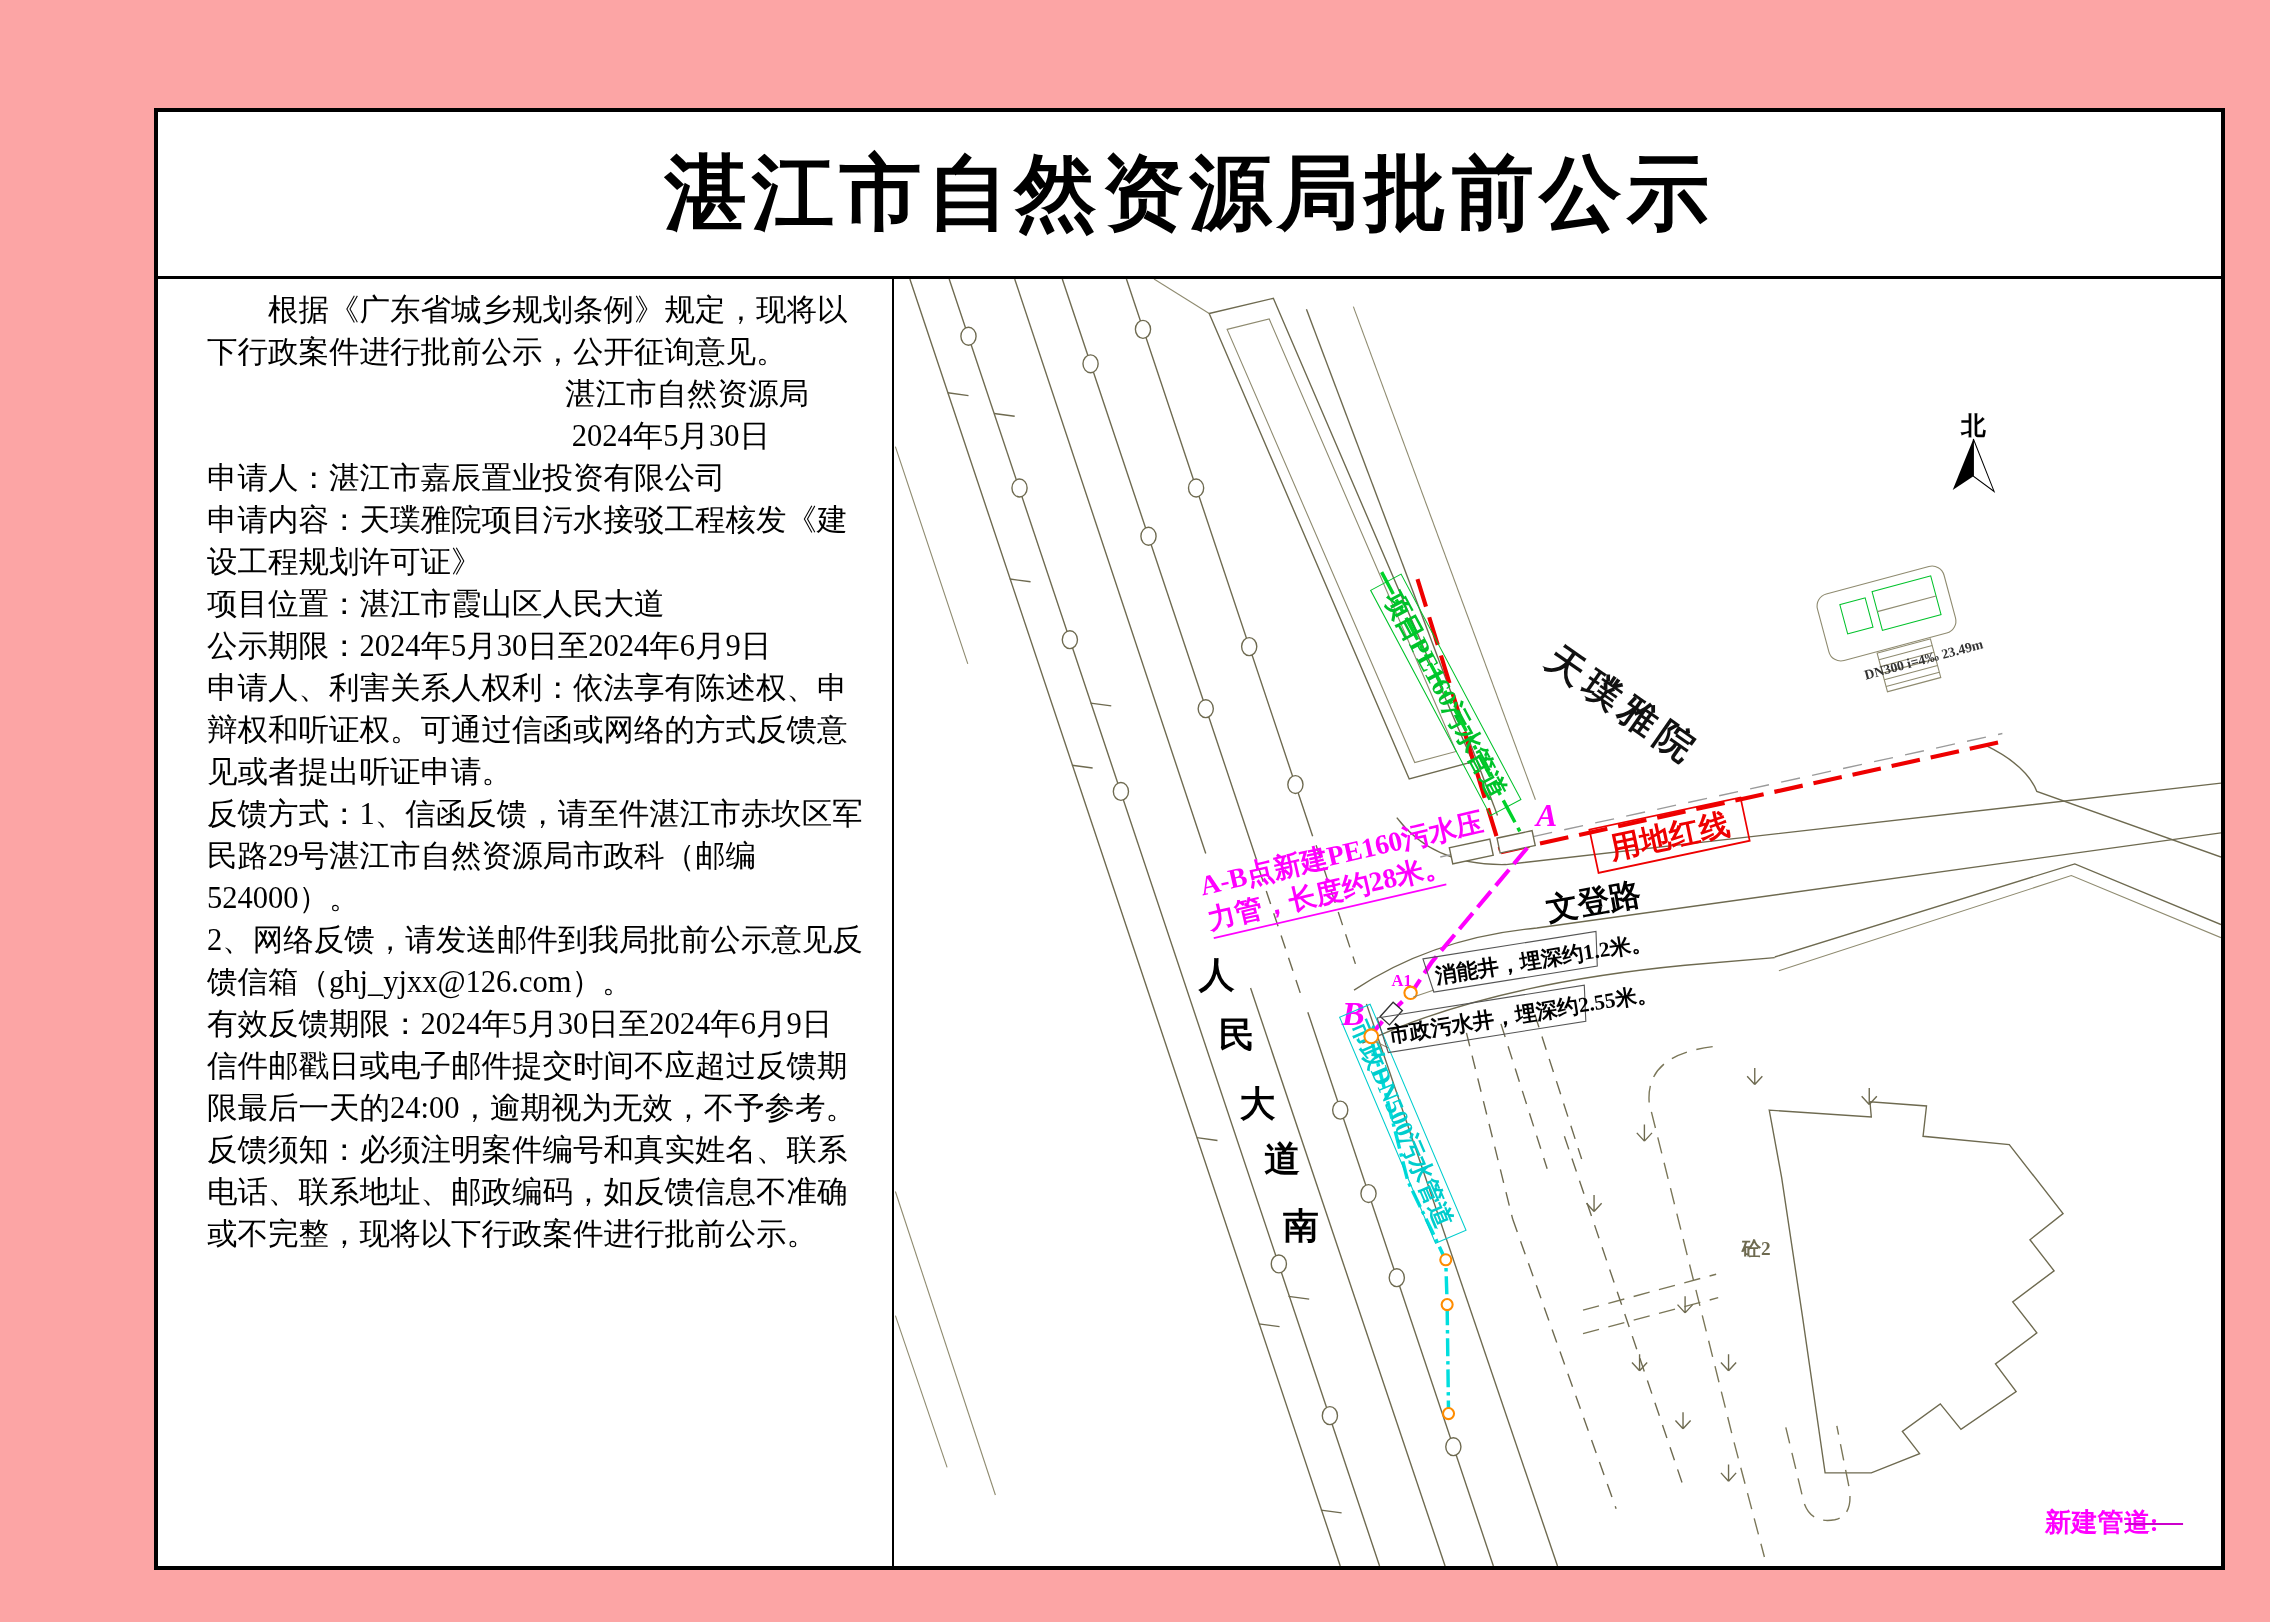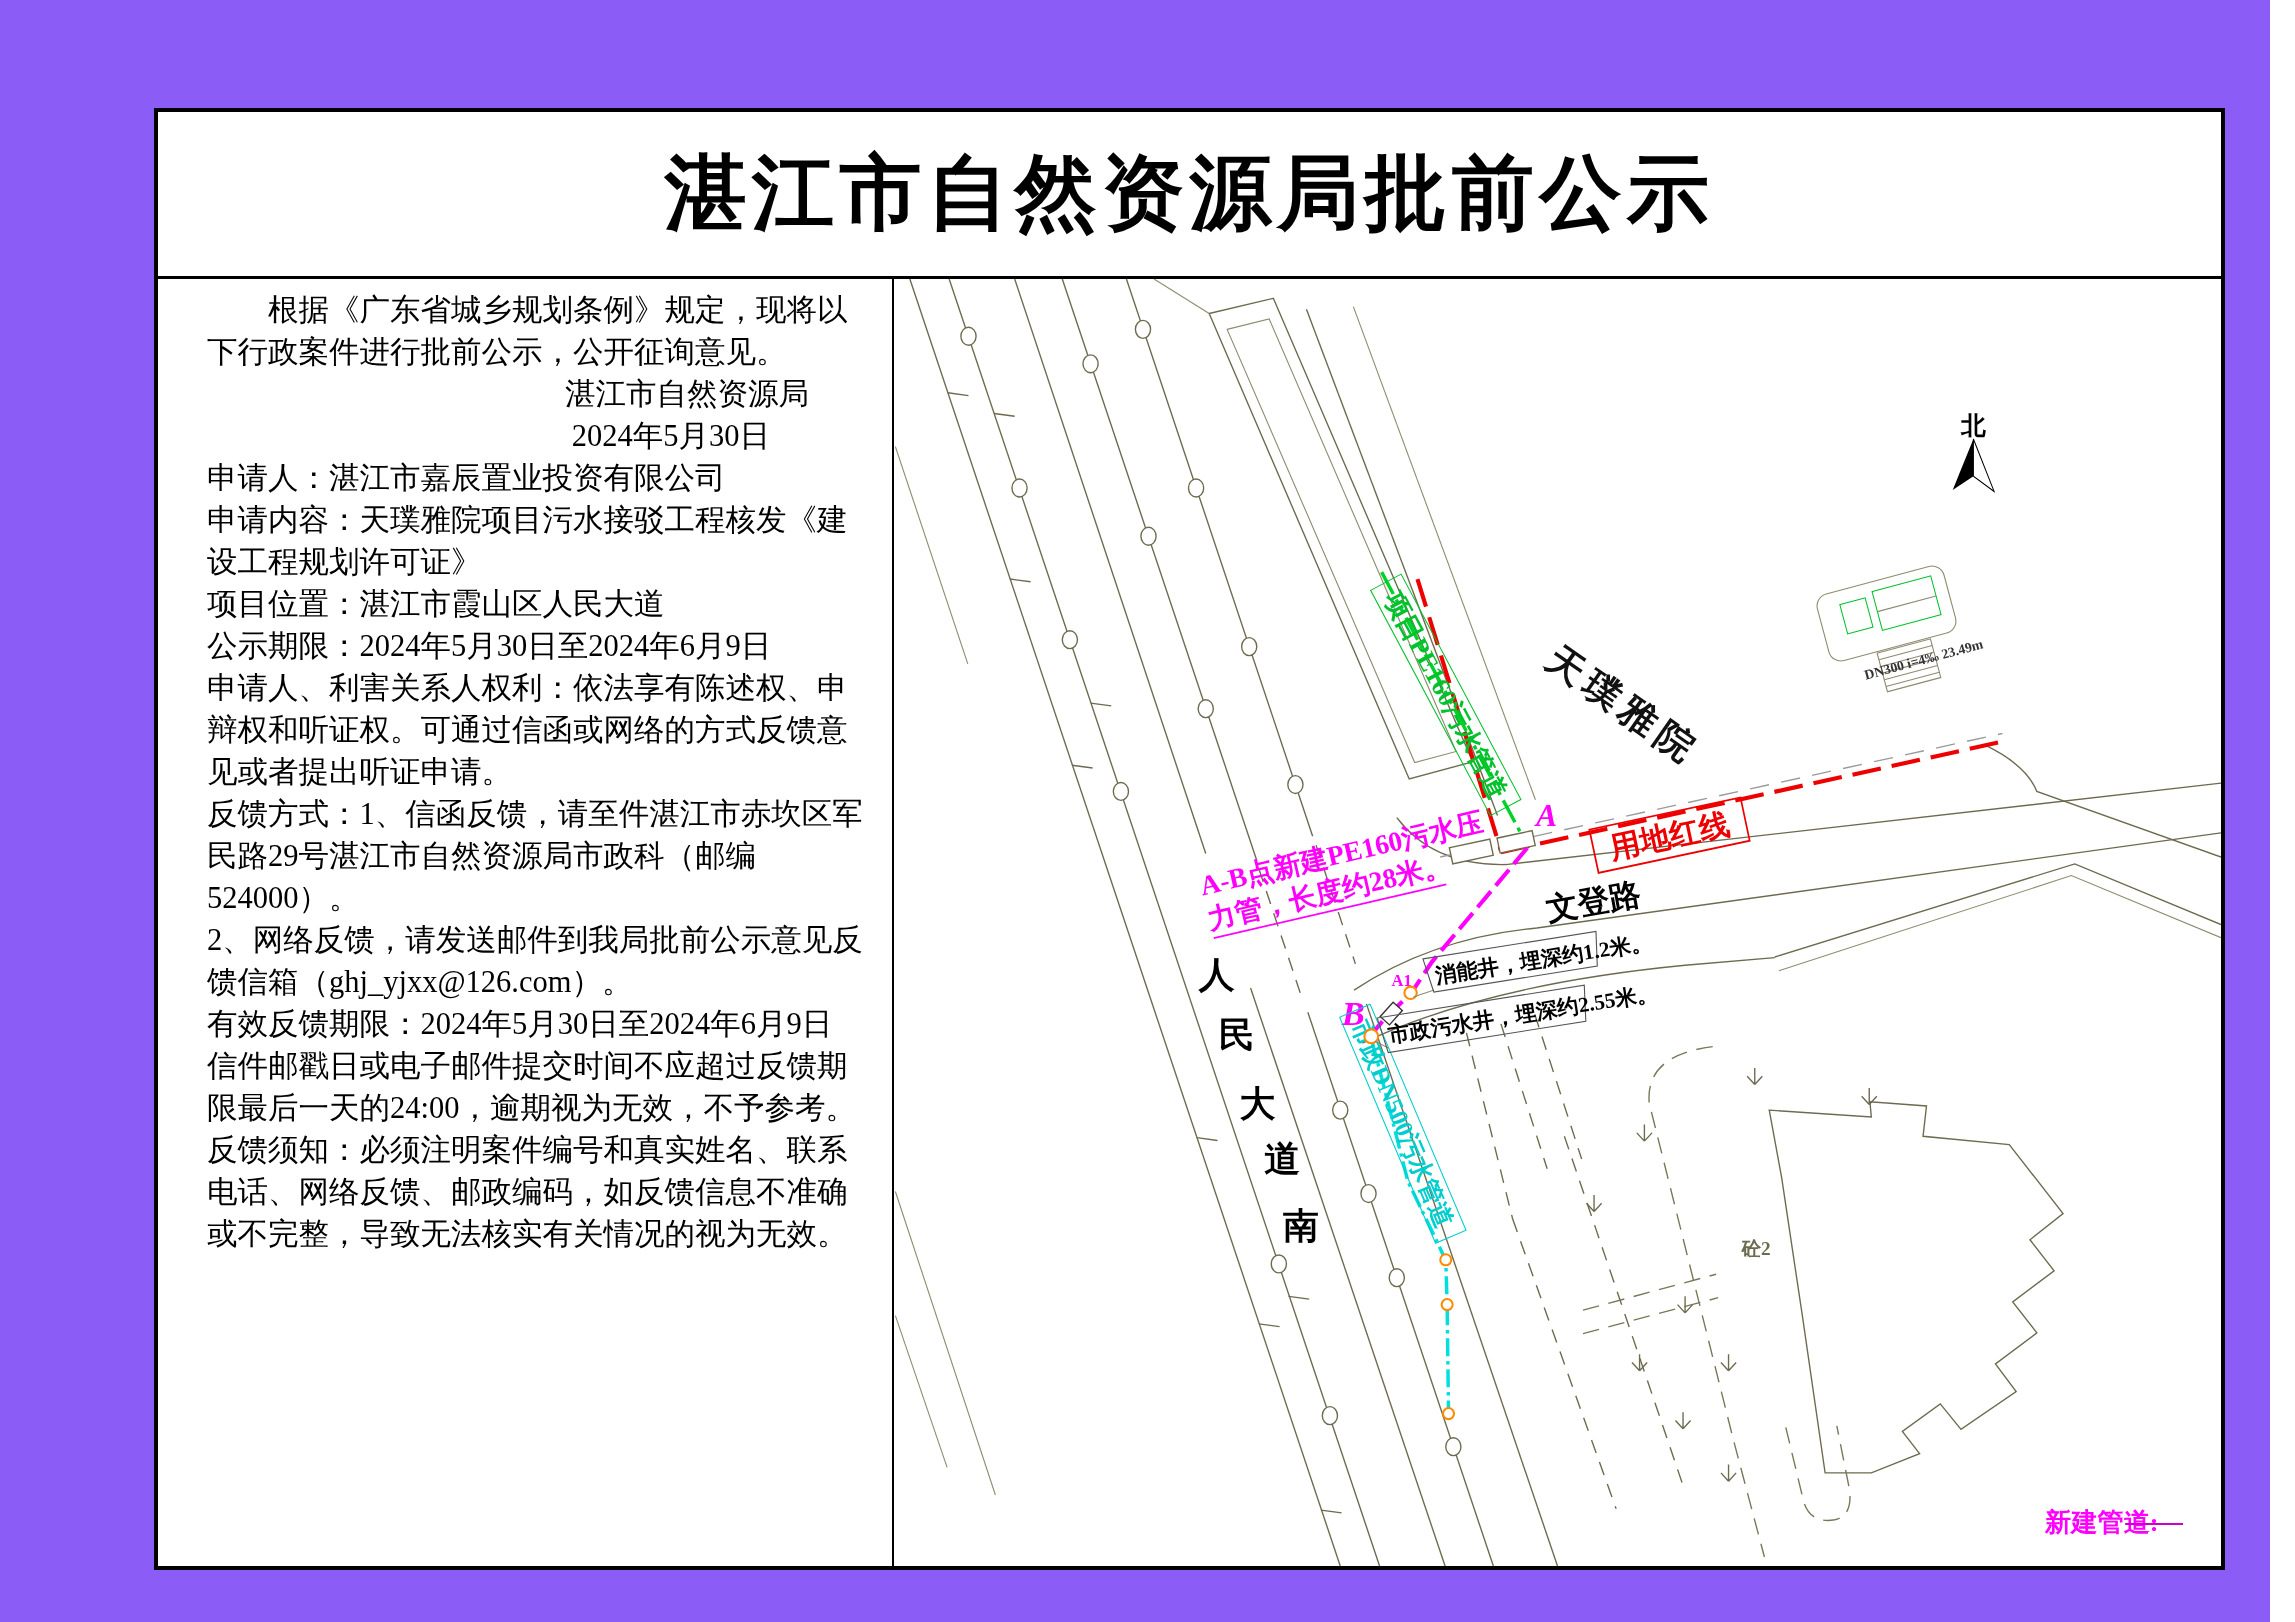--- a/index.html
+++ b/index.html
@@ -1,16 +1,16 @@
 <!DOCTYPE html>
 <html style="font-size:11px"><head>
 <meta charset="utf-8">
 <style>
   html,body{margin:0;padding:0;background:#fff;}
-  .canvas{position:relative;width:2270px;height:1623px;background:#8b5cf6;overflow:hidden;
+  .canvas{position:relative;width:2270px;height:1623px;background:#fca5a5;overflow:hidden;
           font-family:"Liberation Serif","DejaVu Serif",serif;}
   .doc{position:absolute;left:154px;top:108px;width:2071px;height:1462px;border:4.2px solid #000;box-sizing:border-box;background:#fff;}
   .title-row{height:167px;border-bottom:3.5px solid #000;box-sizing:border-box;display:flex;align-items:center;justify-content:center;}
   .title-row h1{margin:0;font-size:82px;font-weight:bold;letter-spacing:5.5px;color:#000;}
   .body-row{display:flex;height:calc(100% - 167px);}
   .left-panel{width:736px;min-width:736px;border-right:2.8px solid #000;box-sizing:border-box;
               padding:9.7px 21px 0 49px;font-size:30.5px;font-weight:normal;line-height:42px;color:#000;}
   .left-panel .p{margin:0;}
   .p-indent{text-indent:2em;}
   .sig{text-align:right;}
@@ -60,21 +60,21 @@
         </div>
         <p class="p mt48">申请人：湛江市嘉辰置业投资有限公司</p>
         <p class="p">申请内容：天璞雅院项目污水接驳工程核发《建设工程规划许可证》</p>
         <p class="p">项目位置：湛江市霞山区人民大道</p>
         <p class="p mt48">公示期限：2024年5月30日至2024年6月9日</p>
         <p class="p mt48">申请人、利害关系人权利：依法享有陈述权、申辩权和听证权。可通过信函或网络的方式反馈意见或者提出听证申请。</p>
         <p class="p mt48">反馈方式：1、信函反馈，请至件湛江市赤坎区军民路29号湛江市自然资源局市政科（邮编524000）。</p>
         <p class="p mt48">2、网络反馈，请发送邮件到我局批前公示意见反馈信箱（ghj_yjxx@126.com）。</p>
         <p class="p mt12">有效反馈期限：2024年5月30日至2024年6月9日</p>
         <p class="p mt12">信件邮戳日或电子邮件提交时间不应超过反馈期限最后一天的24:00，逾期视为无效，不予参考。</p>
-        <p class="p mt12">反馈须知：必须注明案件编号和真实姓名、联系电话、网络反馈、邮政编码，如反馈信息不准确或不完整，导致无法核实有关情况的视为无效。</p>
+        <p class="p mt12">反馈须知：必须注明案件编号和真实姓名、联系电话、联系地址、邮政编码，如反馈信息不准确或不完整，现将以下行政案件进行批前公示。</p>
       </div>
 
       <div class="map-panel">
         <svg viewBox="1283 397 1924 1866" preserveAspectRatio="none">
 
           <g>
             <path class="rd" d="M 1306 397 L 1930 2263"></path>
             <path class="rd" d="M 1363 397 L 1987 2263"></path>
             <path class="rd" d="M 1458 397 L 1735 1230"></path>
             <path class="rd" d="M 1800 1425 L 2082 2263"></path>

